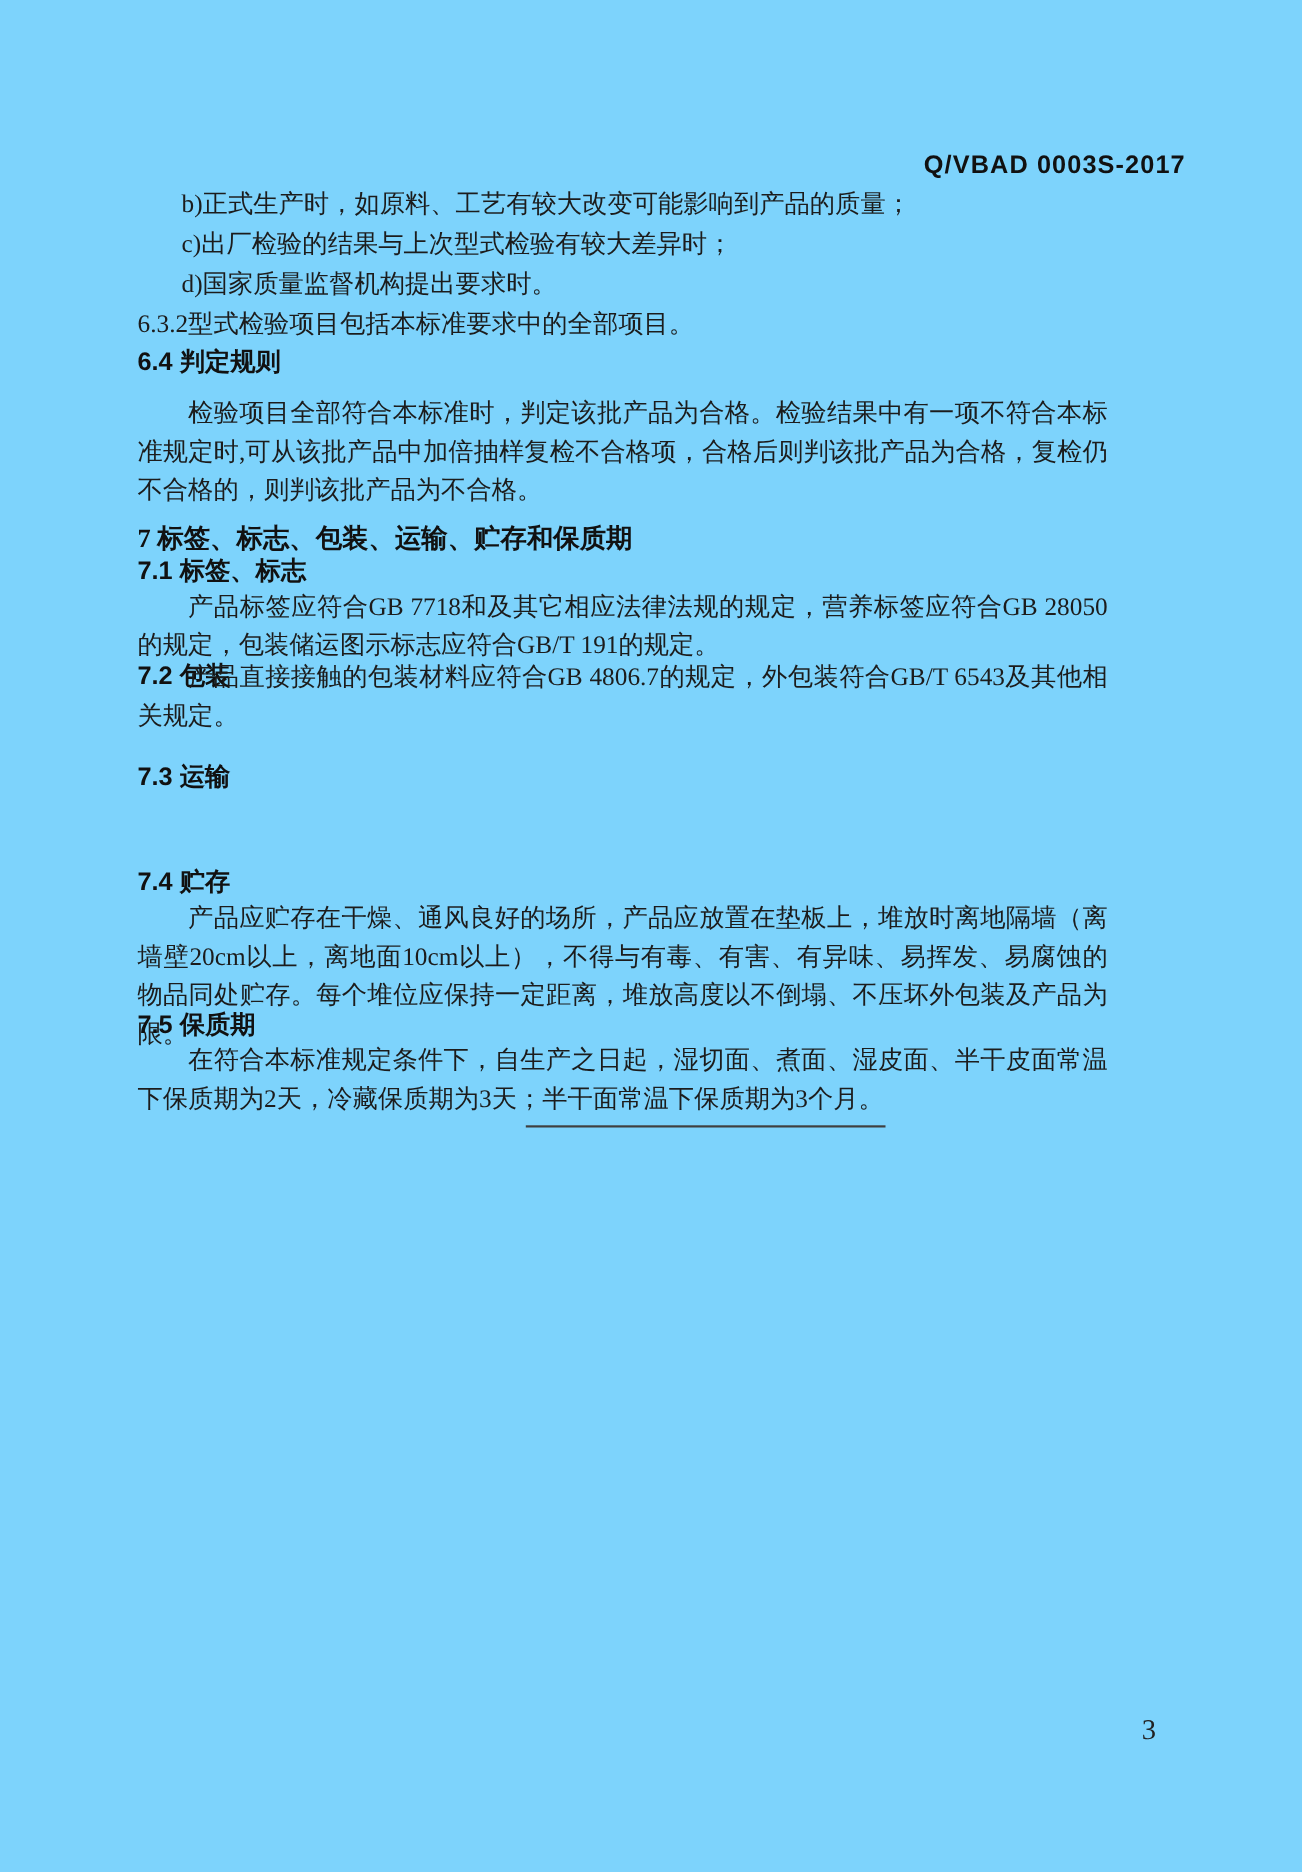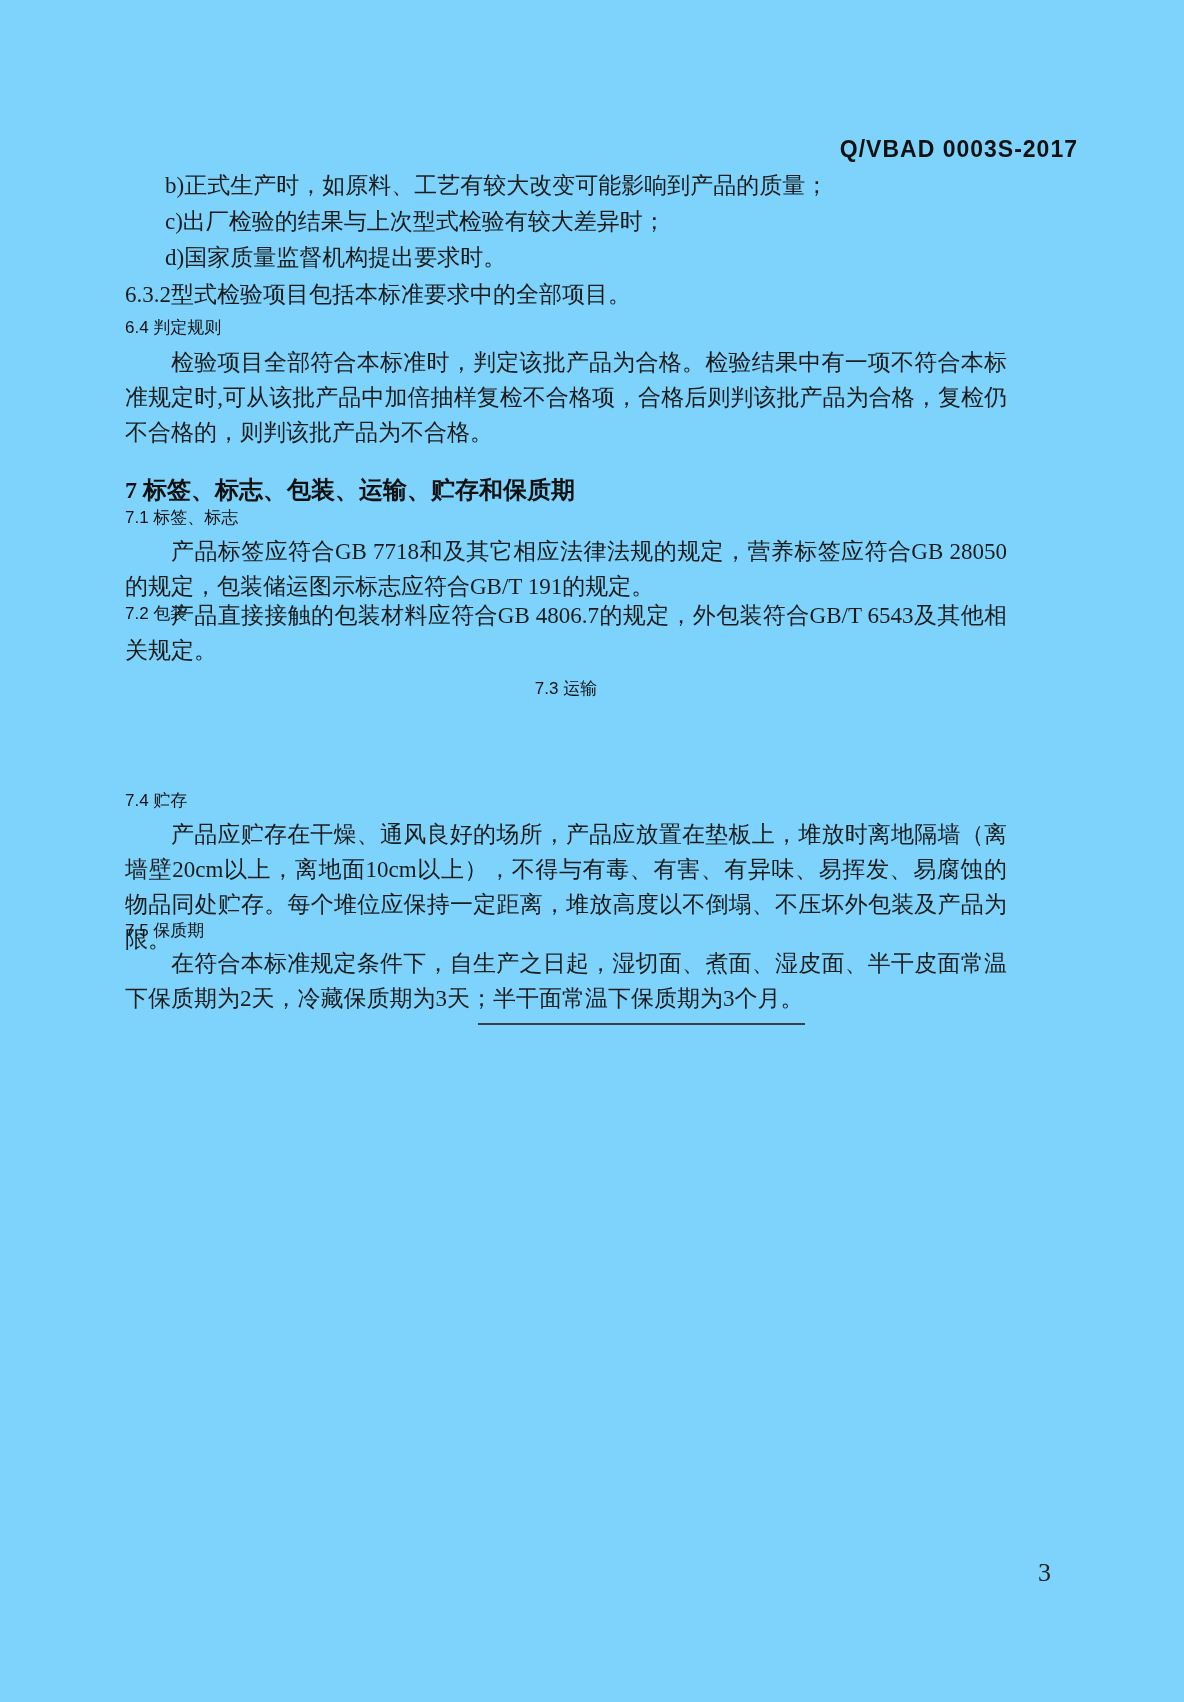--- a/index.html
+++ b/index.html
@@ -21,22 +21,22 @@
     font-size:23px;
     letter-spacing:1px;
     color:#111;
   }
   .body-col{ left:125px; width:882px; }
   .line{ font-size:23px; line-height:36px; }
   .para{ font-size:23px; line-height:35px; text-align:justify; text-indent:2em; }
   .list-item{ padding-left:40px; }
   .heading{
     font-family:"Liberation Sans","DejaVu Sans",sans-serif;
-    font-weight:normal;
-    font-size:17px;
+    font-weight:bold;
+    font-size:23px;
     line-height:34px;
     color:#111;
   }
   .chapter-heading{
     font-family:"Liberation Sans","DejaVu Sans",sans-serif;
     font-weight:bold;
     font-size:24px;
     line-height:36px;
     color:#111;
   }
@@ -60,33 +60,33 @@
   <div class="abs body-col" style="top:168px;">
     <div class="line list-item">b)正式生产时，如原料、工艺有较大改变可能影响到产品的质量；</div>
     <div class="line list-item">c)出厂检验的结果与上次型式检验有较大差异时；</div>
     <div class="line list-item">d)国家质量监督机构提出要求时。</div>
   </div>
 
   <div class="abs body-col line" style="top:277px;">6.3.2型式检验项目包括本标准要求中的全部项目。</div>
 
   <div class="abs body-col heading" style="top:311px;">6.4 判定规则</div>
 
-  <div class="abs body-col para" style="top:345px;">检验项目全部符合本标准时，判定该批产品为合格。检验结果中有一项不符合本标准规定时,可从该批产品中加倍抽样复检不合格项，合格后则判该批产品为合格，复检仍不合格的，则判该批产品为不合格。</div>
+  <div class="abs body-col para" style="top:358px;">检验项目全部符合本标准时，判定该批产品为合格。检验结果中有一项不符合本标准规定时,可从该批产品中加倍抽样复检不合格项，合格后则判该批产品为合格，复检仍不合格的，则判该批产品为不合格。</div>
 
   <div class="abs body-col chapter-heading" style="top:472px;font-family:Liberation Serif, serif;">7 标签、标志、包装、运输、贮存和保质期</div>
 
   <div class="abs body-col heading" style="top:501px;">7.1 标签、标志</div>
 
   <div class="abs body-col para" style="top:534px;">产品标签应符合GB 7718和及其它相应法律法规的规定，营养标签应符合GB 28050的规定，包装储运图示标志应符合GB/T 191的规定。</div>
 
   <div class="abs body-col heading" style="top:597px;">7.2 包装</div>
 
   <div class="abs body-col para" style="top:598px;">产品直接接触的包装材料应符合GB 4806.7的规定，外包装符合GB/T 6543及其他相关规定。</div>
 
-  <div class="abs body-col heading" style="top:672px;text-align:center;">7.3 运输</div>
+  <div class="abs body-col heading" style="top:689px;">7.3 运输</div>
 
 
   <div class="abs body-col heading" style="top:784px;">7.4 贮存</div>
 
   <div class="abs body-col para" style="top:817px;">产品应贮存在干燥、通风良好的场所，产品应放置在垫板上，堆放时离地隔墙（离墙壁20cm以上，离地面10cm以上），不得与有毒、有害、有异味、易挥发、易腐蚀的物品同处贮存。每个堆位应保持一定距离，堆放高度以不倒塌、不压坏外包装及产品为限。</div>
 
   <div class="abs body-col heading" style="top:914px;">7.5 保质期</div>
 
   <div class="abs body-col para" style="top:946px;">在符合本标准规定条件下，自生产之日起，湿切面、煮面、湿皮面、半干皮面常温下保质期为2天，冷藏保质期为3天；半干面常温下保质期为3个月。</div>
 

